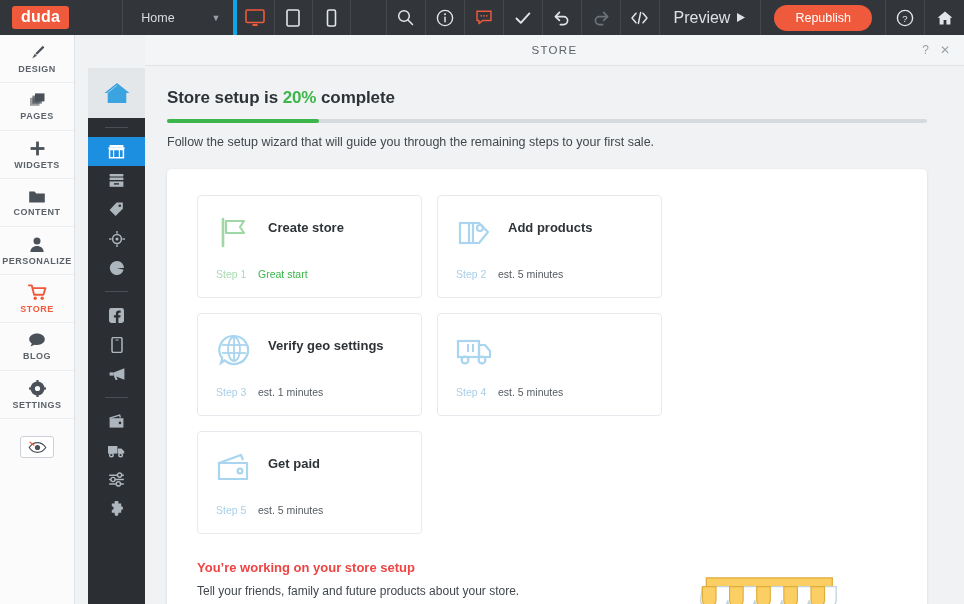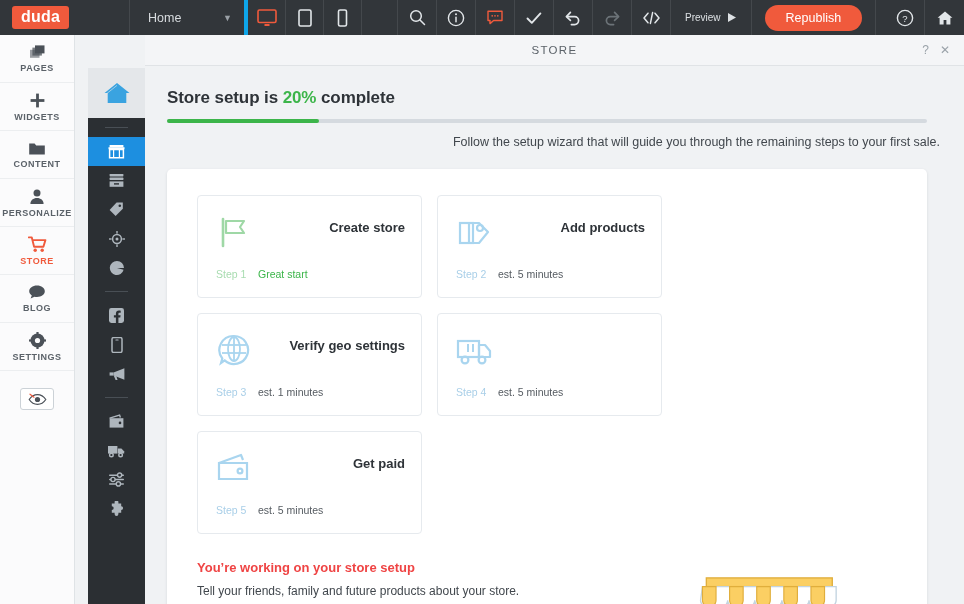--- a/index.html
+++ b/index.html
@@ -25,21 +25,21 @@
   .tb-caret { color: #9aa0a6; font-size: 9px; }
   .tb-dev { display: flex; align-items: stretch; }
   .tb-dev-btn { width: 38px; display: flex; align-items: center; justify-content: center;
     border-right: 1px solid #44484c; }
   .tb-dev-btn:first-child { border-left: 0; }
   .tb-gap { flex: 0 0 36px; border-right: 1px solid #44484c; }
   .tb-icons { display: flex; align-items: stretch; }
   .tb-ic { width: 39px; display: flex; align-items: center; justify-content: center;
     border-right: 1px solid #44484c; color: #e2e6e9; }
   .tb-preview { display: flex; align-items: center; justify-content: center; gap: 6px;
-    padding: 0 14px; border-right: 1px solid #44484c; color: #dde1e4; font-size: 10px; }
+    padding: 0 14px; border-right: 1px solid #44484c; color: #dde1e4; font-size: 16px; }
   .tb-pub-wrap { display: flex; align-items: center; justify-content: center;
     padding: 0 13px; border-right: 1px solid #44484c; }
   .tb-pub { background: #f05a3c; color: #fff; border: none; border-radius: 14px;
     font-size: 12.5px; font-family: inherit; padding: 6px 21px; cursor: pointer; }
   .tb-right { margin-left: auto; display: flex; align-items: stretch; }
 
   
   .rail {
     position: absolute; top: 35px; left: 0; width: 75px; height: 569px;
     background: #fbfbfc; border-right: 1px solid #dfe3e6;
@@ -77,29 +77,29 @@
     padding-right: 14px; position: relative; z-index: 2; }
   .panel-act { color: #9aa2a9; font-size: 12px; cursor: pointer; line-height: 1; }
   .panel-body { padding: 22px 24px 0 22px; height: 538px; overflow: hidden; }
 
   
   .setup-title { font-size: 17px; font-weight: bold; color: #2e3338; letter-spacing: -.1px; }
   .setup-title .pct { color: #3cb54a; }
   .progress { margin-top: 11px; height: 4px; background: #d5dadf; border-radius: 2px;
     width: 760px; }
   .progress-fill { height: 4px; background: #3cb54a; border-radius: 2px; }
-  .setup-sub { margin-top: 12px; font-size: 12.5px; color: #41474d; text-align: right; }
+  .setup-sub { margin-top: 12px; font-size: 12.5px; color: #41474d; }
 
   
   .card { margin-top: 20px; background: #fff; border-radius: 5px; width: 760px;
     box-shadow: 0 1px 3px rgba(40,50,60,.13); padding: 26px 30px 0 30px; }
   .steps { display: flex; flex-wrap: wrap; gap: 15px; }
   .step { width: 225px; height: 103px; border: 1px solid #e6eaee; border-radius: 4px;
     padding: 16px 16px 0 16px; cursor: pointer; background: #fff; }
-  .step-top { display: flex; align-items: flex-start; gap: 14px; justify-content: space-between; }
+  .step-top { display: flex; align-items: flex-start; gap: 14px; }
   .step-ic { width: 40px; height: 40px; flex: 0 0 40px; display: flex;
     align-items: center; justify-content: center; }
   .step-name { font-size: 13px; font-weight: bold; color: #2e3338; padding-top: 8px; }
   .step-bot { display: flex; align-items: center; gap: 2px; margin-top: 16px; padding-left: 2px; }
   .step-num { font-size: 10.5px; color: #a9cfe8; width: 40px; }
   .step-est { font-size: 10.5px; color: #555b61; }
   .step.done .step-num { color: #a8dcb0; }
   .step.done .step-est { color: #3cb54a; }
 
   
@@ -213,20 +213,27 @@
       <div class="tb-ic" style="border-right:0;">
         <svg width="18" height="16" viewBox="0 0 18 16">
           <path d="M9 1.6 1.6 7.8h2v6.6h4v-4.3h2.8v4.3h4V7.8h2z" fill="#e2e6e9"></path>
         </svg>
       </div>
     </div>
   </div>
 
   <div class="rail">
 
+    <div class="rail-item">
+      <svg width="17" height="17" viewBox="0 0 17 17">
+        <path d="M13.8 1.8 6.4 9.2l1.6 1.6 7.4-7.4z" fill="#4b5158"></path>
+        <path d="M5.8 9.8 3.2 14.4l4.6-2.6z" fill="#4b5158"></path>
+      </svg>
+      <span class="rail-label">DESIGN</span>
+    </div>
 
     <div class="rail-item">
       <svg width="17" height="16" viewBox="0 0 17 16">
         <rect x="6" y="1.4" width="9.5" height="8" fill="#4b5158"></rect>
         <rect x="3.4" y="3.6" width="9.5" height="8" fill="#4b5158" opacity=".75"></rect>
         <rect x="1" y="5.8" width="9.5" height="8" fill="#4b5158" opacity=".55"></rect>
       </svg>
       <span class="rail-label">PAGES</span>
     </div>
 

